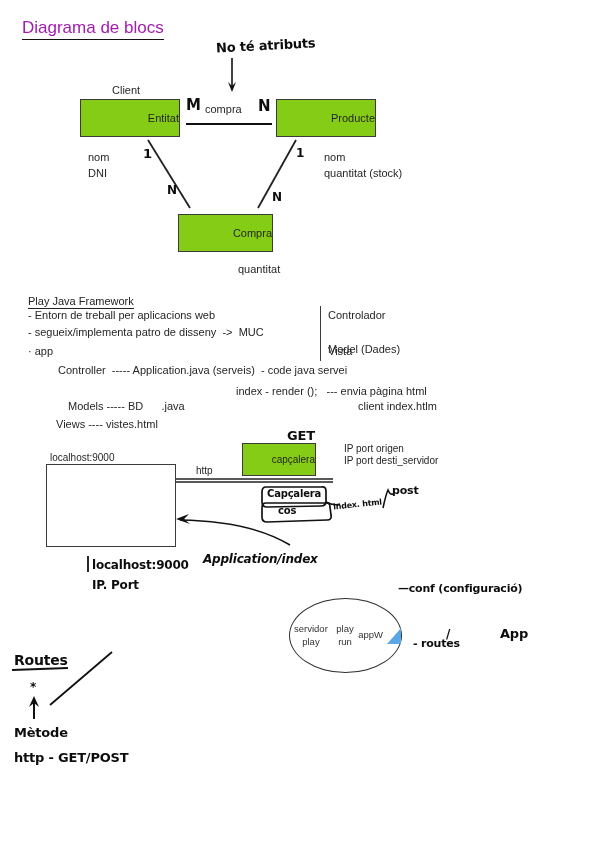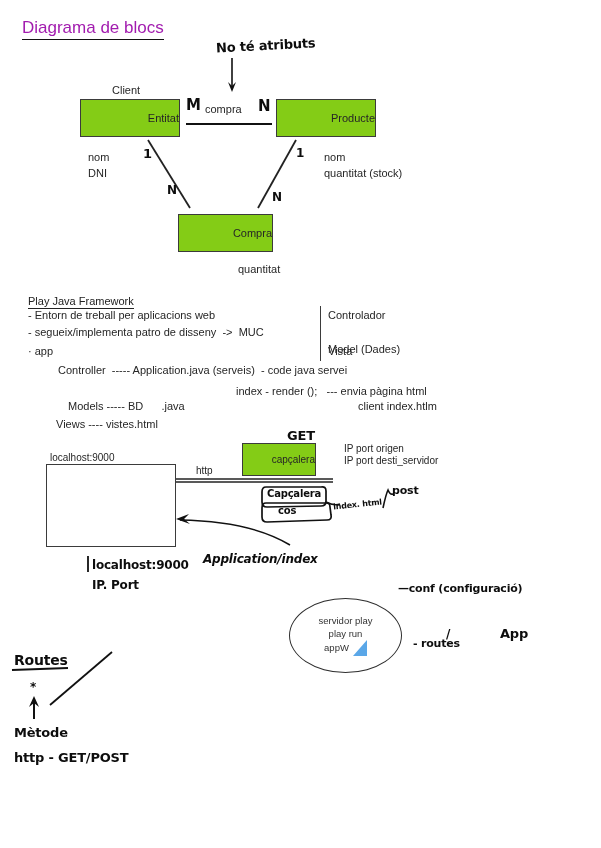--- a/index.html
+++ b/index.html
@@ -26,21 +26,21 @@
   }
   .plainbox{border:1.4px solid #3b3b3b;background:#fff;box-sizing:border-box;}
   .vrule{background:#3b3b3b;width:1.3px;}
   .hand{
     font-family:"DejaVu Sans",sans-serif;font-weight:700;color:#0d0d0d;
     white-space:pre;letter-spacing:-0.2px;
   }
   .hand-i{font-style:italic;}
   .ellipse{
     border:1.4px solid #2e2e2e;border-radius:50%;background:#fff;
-    display:flex;flex-direction:column;align-items:center;justify-content:center;
+    display:flex;align-items:center;justify-content:center;
     font-size:9.5px;line-height:12.5px;color:#333;text-align:center;box-sizing:border-box;
   }
   .tri{width:0;height:0;border-left:14px solid transparent;border-bottom:16px solid #5aa7e8;}
   svg{position:absolute;left:0;top:0;overflow:visible;}
 </style>
 </head>
 <body>
 
 <div class="abs title" style="left:22px;top:18px;">Diagrama de blocs</div>
 

